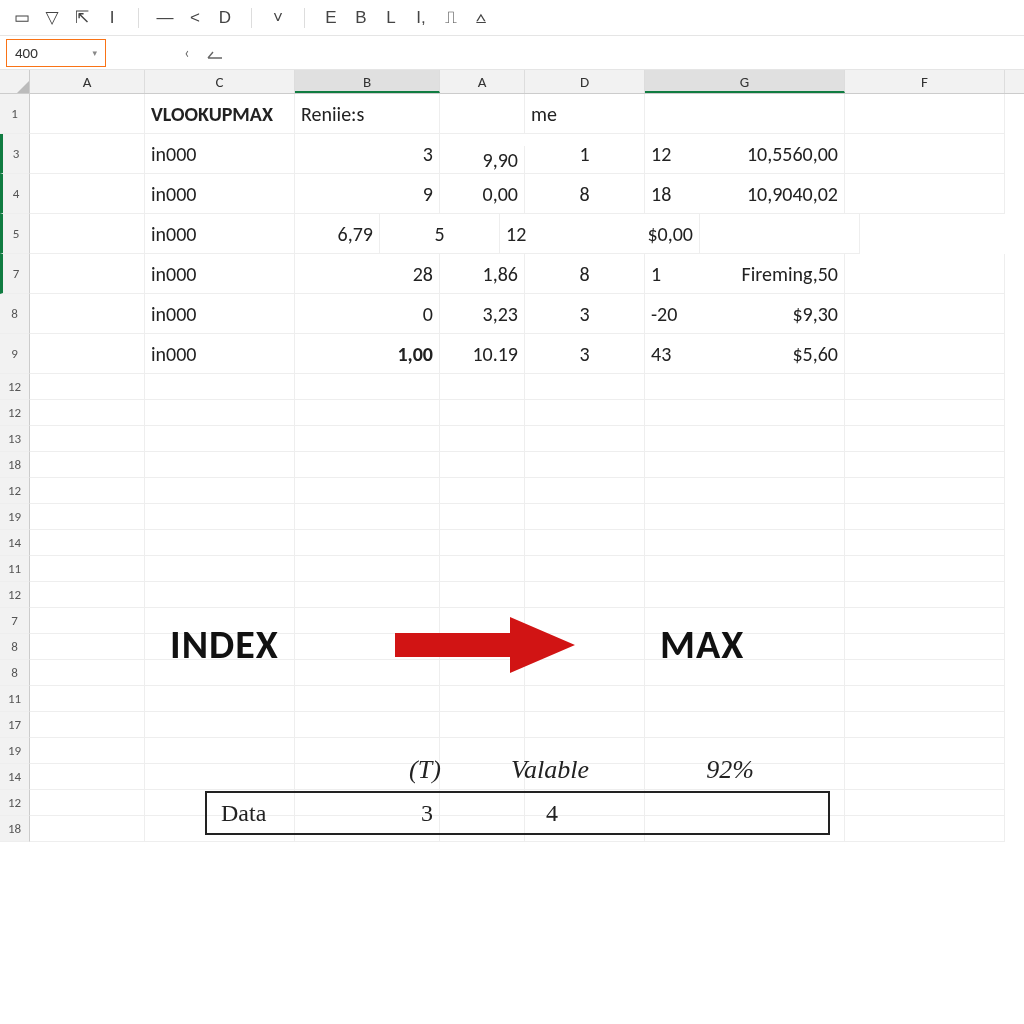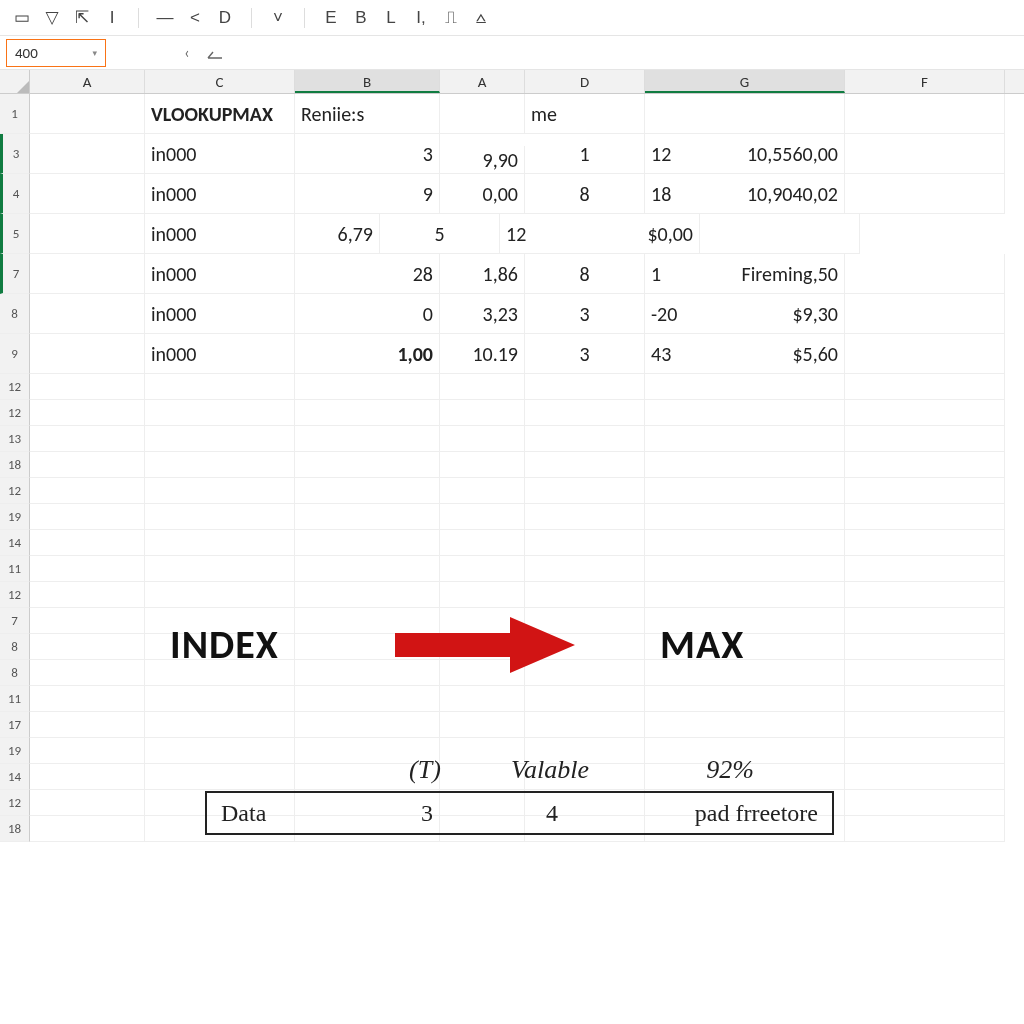--- a/index.html
+++ b/index.html
@@ -400,17 +400,16 @@
     <div class="hdrs">
       <div class="h" style="width:175px"></div>
       <div class="h" style="width:90px">(T)</div>
       <div class="h" style="width:160px">Valable</div>
       <div class="h" style="width:200px">92%</div>
     </div>
     <div class="boxrow">
       <div class="bc" style="width:175px">Data</div>
       <div class="bc" style="width:90px;text-align:center">3</div>
       <div class="bc" style="width:160px;text-align:center">4</div>
-      <div class="bc" style="width:200px;text-align:right">pad frreetore</div>
     </div>
   </div>
 
 </div>
 
 </body></html>

